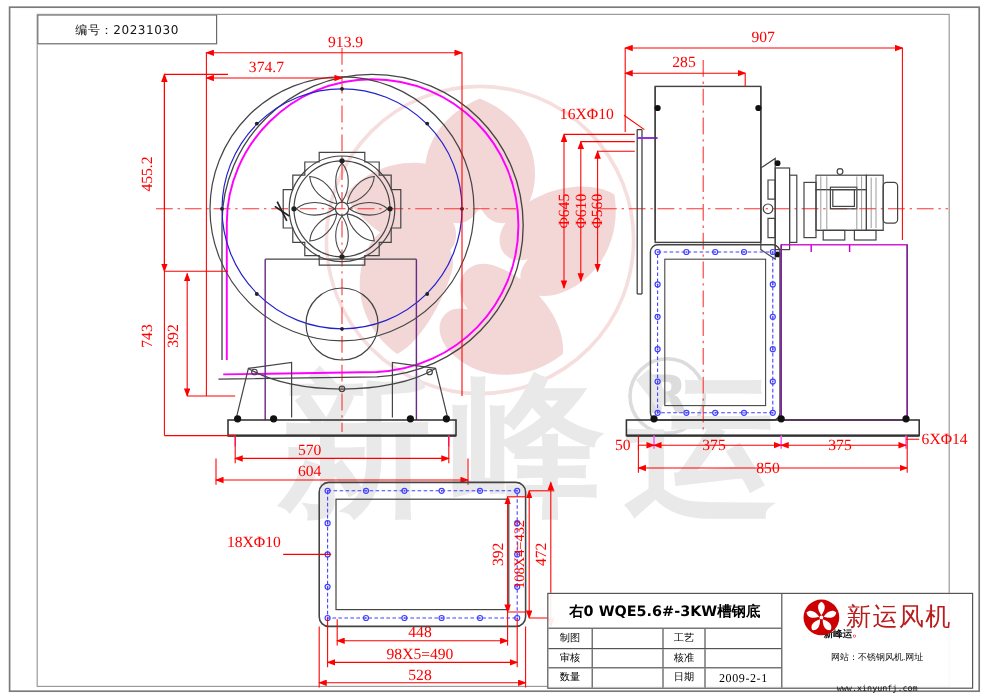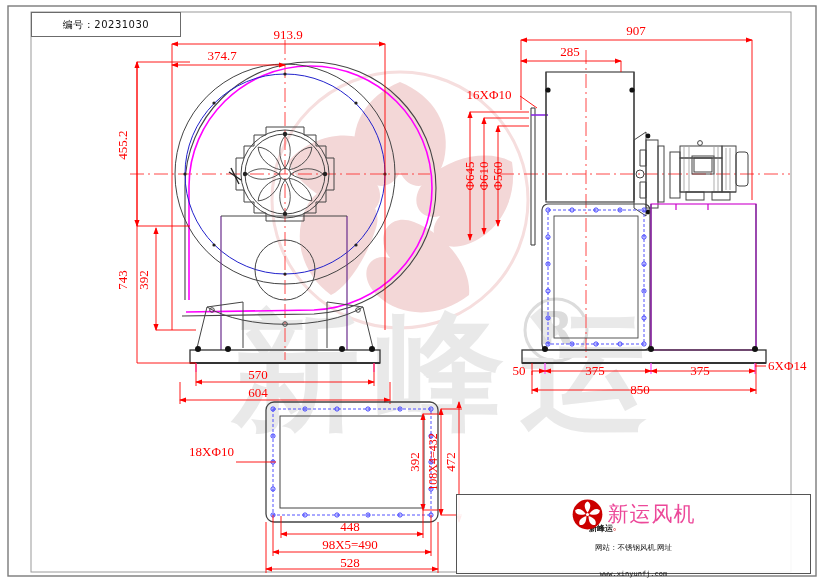--- a/index.html
+++ b/index.html
@@ -32,21 +32,21 @@
         font-family:"DejaVu Sans",sans-serif;font-size:8.5px;color:#000;}
   .tb-c:last-child{border-right:none;}
   .c-lab{width:36px;}
   .c-val{width:58px;}
   .c-lab2{width:34px;}
   .c-val2{flex:1;}
   .c-dateval{flex:1;font-size:10px;font-family:"Liberation Serif",serif;letter-spacing:.5px;}
   #tb-right{flex:1;position:relative;display:flex;flex-direction:column;align-items:center;justify-content:flex-start;padding-top:4px;}
   #brandrow{display:flex;align-items:center;gap:5px;}
   #logo-mark{position:relative;width:31px;height:31px;}
-  #brandname{font-family:"DejaVu Sans",sans-serif;font-size:21px;color:#ec4899;letter-spacing:1px;line-height:1;}
+  #brandname{font-family:"DejaVu Sans",sans-serif;font-size:21px;color:#b91c1c;letter-spacing:1px;line-height:1;}
   #brandsub{font-family:"DejaVu Sans",sans-serif;font-size:7px;color:#b00;margin-top:-4px;align-self:flex-start;margin-left:2px;}
   #tb-web1{font-family:Liberation Serif, serif;font-size:7.5px;color:#111;margin-top:7px;}
   #tb-web2{font-family:"DejaVu Sans Mono",monospace;font-size:7px;color:#111;margin-top:17px;}
   .wm{fill:#f3d7d7;}
   .wmtxt{fill:#e9e9e9;font-family:"DejaVu Sans",sans-serif;font-weight:bold;}
 </style>
 </head>
 <body>
 
 <div id="root">
@@ -450,20 +450,44 @@
       <text class="dimtxt" x="350" y="549" text-anchor="middle">98X5=490</text>
       <text class="dimtxt" x="350" y="567" text-anchor="middle">528</text>
     </g>
   </svg>
 
   <div id="partno-box">
     <span>编号：20231030</span>
   </div>
 
   <div id="titleblock">
+    <div id="tb-left">
+      <div id="tb-title">右0 WQE5.6#-3KW槽钢底</div>
+
+      <div class="tb-row">
+        <div class="tb-c c-lab">制图</div>
+        <div class="tb-c c-val"></div>
+        <div class="tb-c c-lab2">工艺</div>
+        <div class="tb-c c-val2"></div>
+      </div>
+
+      <div class="tb-row">
+        <div class="tb-c c-lab">审核</div>
+        <div class="tb-c c-val"></div>
+        <div class="tb-c c-lab2">核准</div>
+        <div class="tb-c c-val2"></div>
+      </div>
+
+      <div class="tb-row">
+        <div class="tb-c c-lab">数量</div>
+        <div class="tb-c c-val"></div>
+        <div class="tb-c c-lab2">日期</div>
+        <div class="tb-c c-dateval">2009-2-1</div>
+      </div>
+    </div>
 
     <div id="tb-right">
       <div id="brandrow">
         <div id="logo-mark">
           <svg viewBox="0 0 100 100" width="31" height="31">
             <circle cx="50" cy="50" r="48" fill="#cc0000"></circle>
             <g fill="#fff" transform="translate(50,50)">
               <path d="M0,-6 C12,-22 12,-36 0,-42 C-12,-36 -12,-22 0,-6 Z"></path>
               <path d="M0,-6 C12,-22 12,-36 0,-42 C-12,-36 -12,-22 0,-6 Z" transform="rotate(72)"></path>
               <path d="M0,-6 C12,-22 12,-36 0,-42 C-12,-36 -12,-22 0,-6 Z" transform="rotate(144)"></path>

